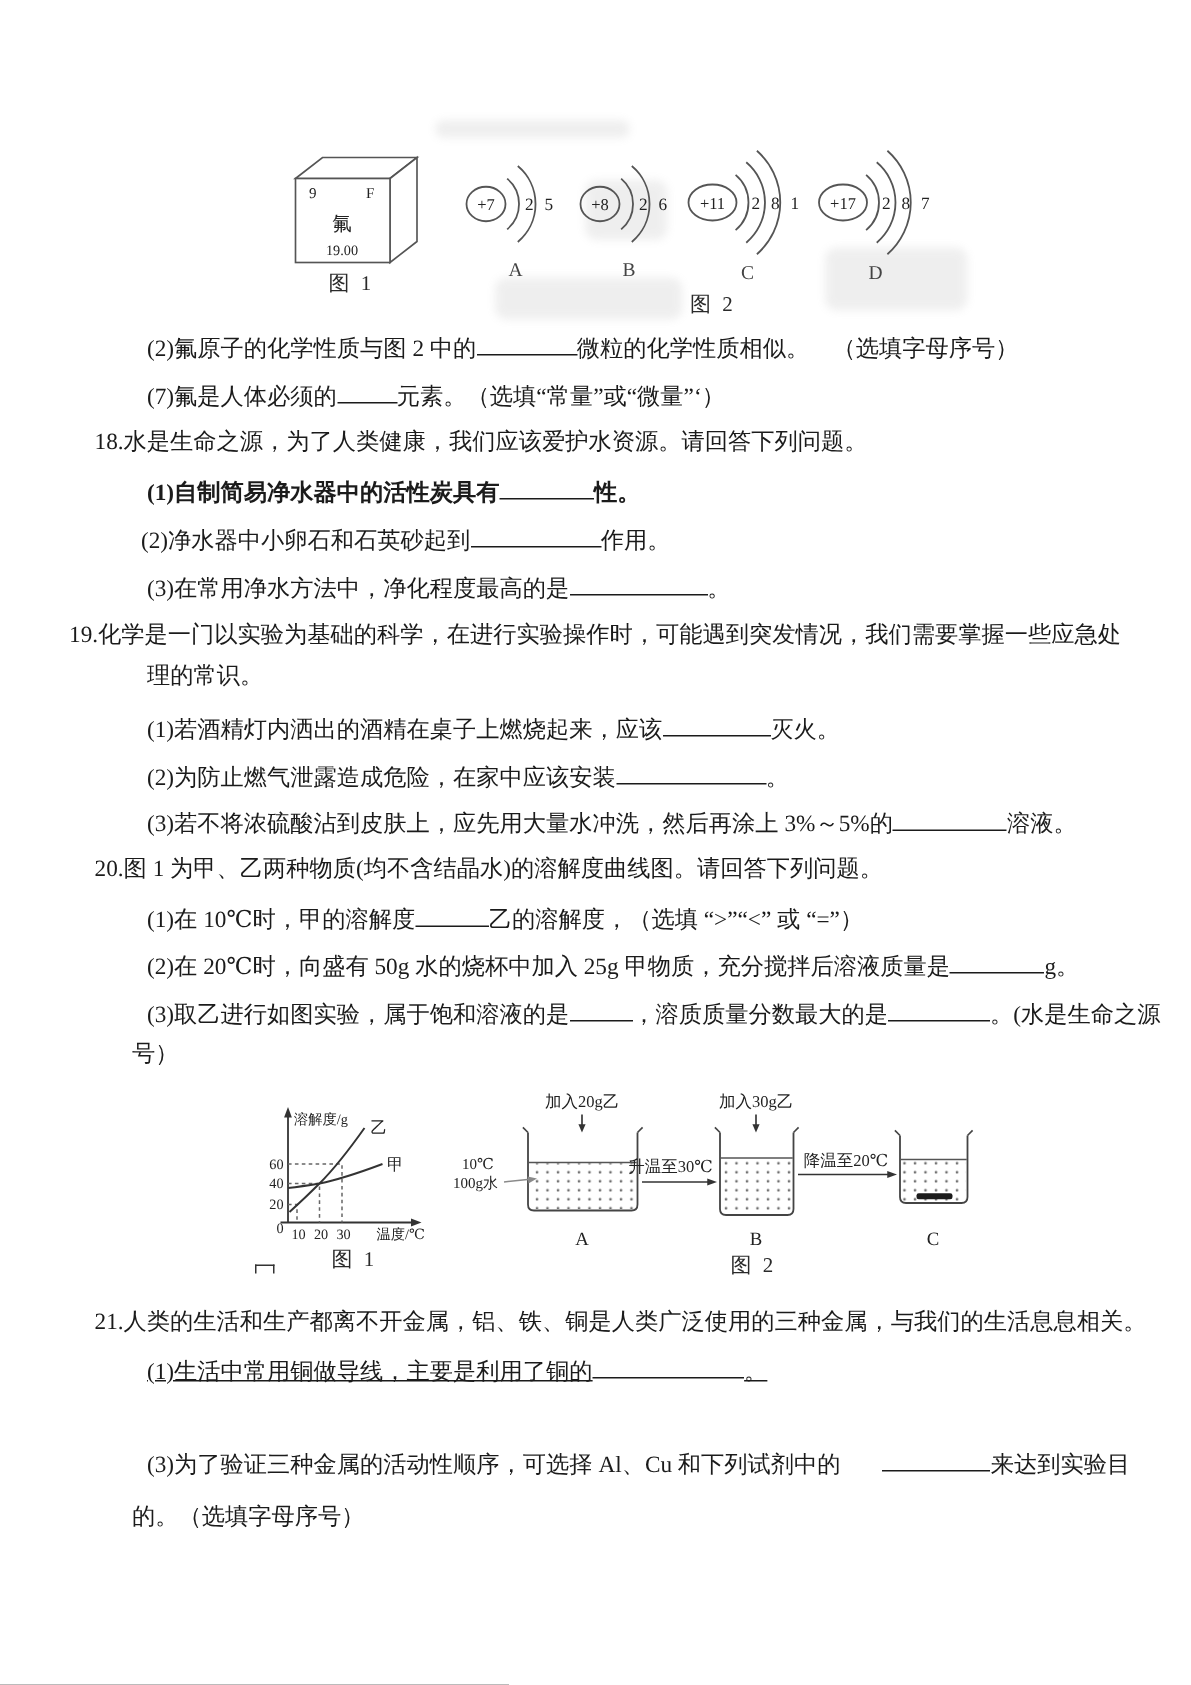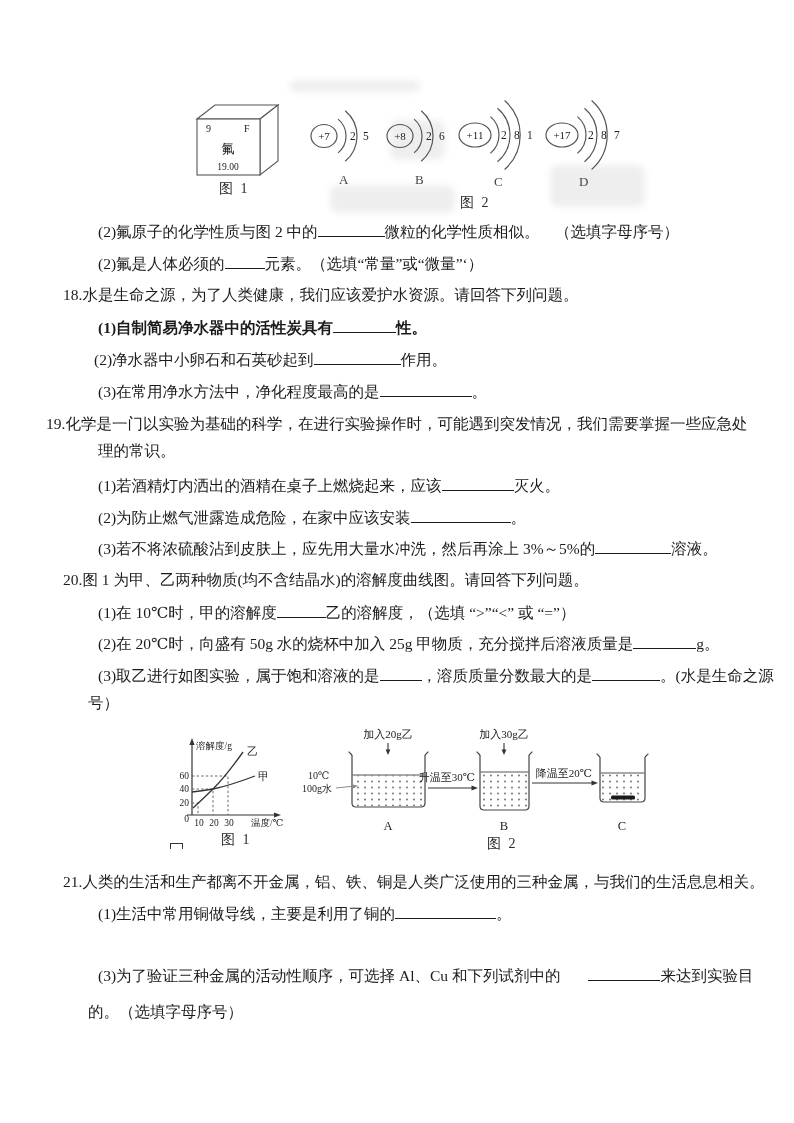--- a/index.html
+++ b/index.html
@@ -78,21 +78,21 @@
     <text x="45" y="39" font-size="11.5">2</text>
     <text x="58" y="39" font-size="11.5">8</text>
     <text x="71" y="39" font-size="11.5">7</text>
   </svg>
   <div class="atomlabel" style="left:579px;top:174px;">D</div>
 
   <div class="cap" style="left:460px;top:194px;">图 2</div>
 
   <div class="tline" style="left:98px;top:221px;"><span>(2)氟原子的化学性质与图 2 中的</span><span class="blank" style="width:67px;"></span><span>微粒的化学性质相似。　（选填字母序号）</span></div>
 
-  <div class="tline" style="left:98px;top:253px;"><span>(2)氟是人体必须的</span><span class="blank" style="width:40px;"></span><span>元素。（选填“常量”或“微量”‘）</span></div>
+  <div class="tline" style="left:98px;top:253px;"><span>(7)氟是人体必须的</span><span class="blank" style="width:40px;"></span><span>元素。（选填“常量”或“微量”‘）</span></div>
 
   <div class="tline" style="left:63px;top:285px;"><span>18.水是生命之源，为了人类健康，我们应该爱护水资源。请回答下列问题。</span></div>
 
   <div class="tline" style="left:98px;top:317px;font-weight:bold;"><span>(1)自制简易净水器中的活性炭具有</span><span class="blank" style="width:63px;"></span><span>性。</span></div>
 
   <div class="tline" style="left:94px;top:349px;text-align:center;"><span>(2)净水器中小卵石和石英砂起到</span><span class="blank" style="width:87px;"></span><span>作用。</span></div>
 
   <div class="tline" style="left:98px;top:381px;"><span>(3)在常用净水方法中，净化程度最高的是</span><span class="blank" style="width:92px;"></span><span>。</span></div>
 
   <div class="tline" style="left:46px;top:414px;"><span>19.化学是一门以实验为基础的科学，在进行实验操作时，可能遇到突发情况，我们需要掌握一些应急处</span></div>
@@ -188,19 +188,19 @@
     <rect x="311" y="70.5" width="24" height="4" rx="1.5" fill="#1b1b1b"></rect>
 
     <text x="88" y="105" font-size="12.5" text-anchor="middle" fill="#444">A</text>
     <text x="204" y="105" font-size="12.5" text-anchor="middle" fill="#444">B</text>
     <text x="322" y="105" font-size="12.5" text-anchor="middle" fill="#444">C</text>
   </svg>
   <div class="cap" style="left:487px;top:835px;">图 2</div>
 
   <div class="tline" style="left:63px;top:872px;"><span>21.人类的生活和生产都离不开金属，铝、铁、铜是人类广泛使用的三种金属，与我们的生活息息相关。</span></div>
 
-  <div class="tline" style="left:98px;top:903px;"><span>(1)生活中常用铜做导线，主要是利用了铜的</span><span class="blank" style="width:101px;"></span><span>。</span></div>
+  <div class="tline" style="left:98px;top:903px;text-decoration:underline;"><span>(1)生活中常用铜做导线，主要是利用了铜的</span><span class="blank" style="width:101px;"></span><span>。</span></div>
 
 
   <div class="tline" style="left:98px;top:965px;"><span>(3)为了验证三种金属的活动性顺序，可选择 Al、Cu 和下列试剂中的</span><span class="gap" style="width:28px;"></span><span class="blank" style="width:72px;"></span><span>来达到实验目</span></div>
   <div class="tline" style="left:88px;top:1002px;"><span>的。（选填字母序号）</span></div>
 
 </div>
 
 </body></html>

